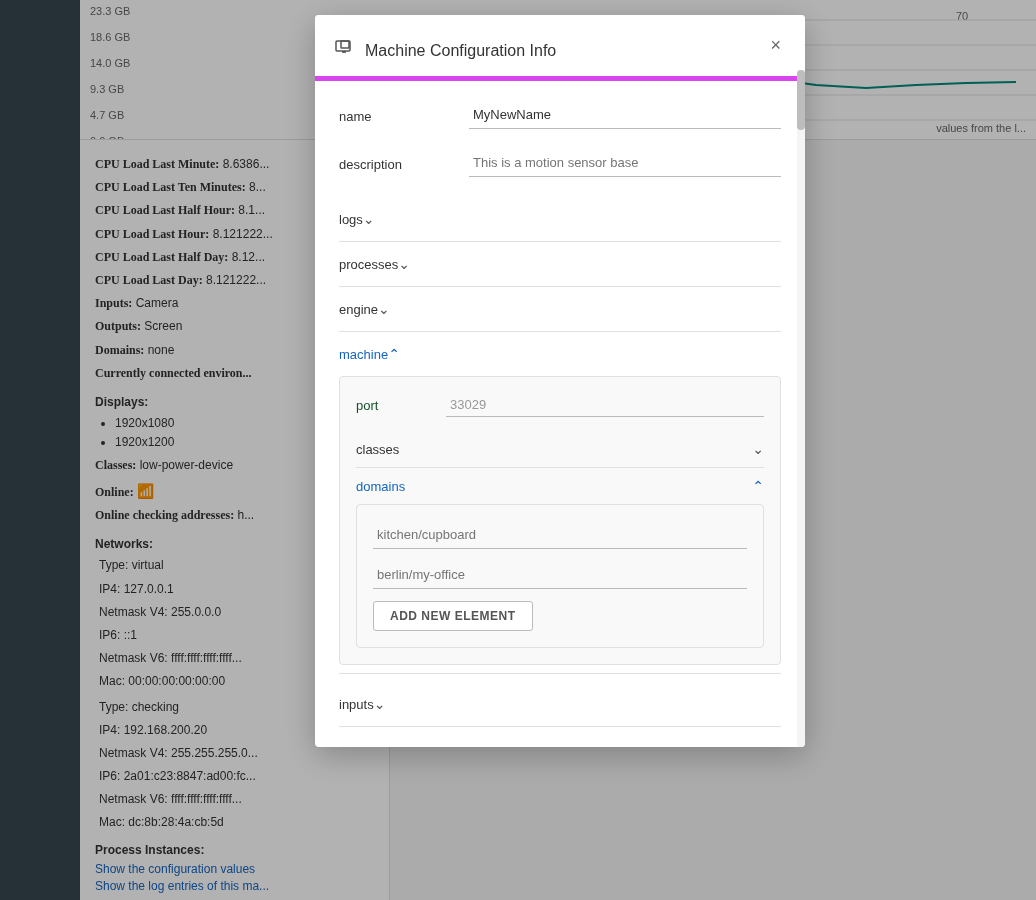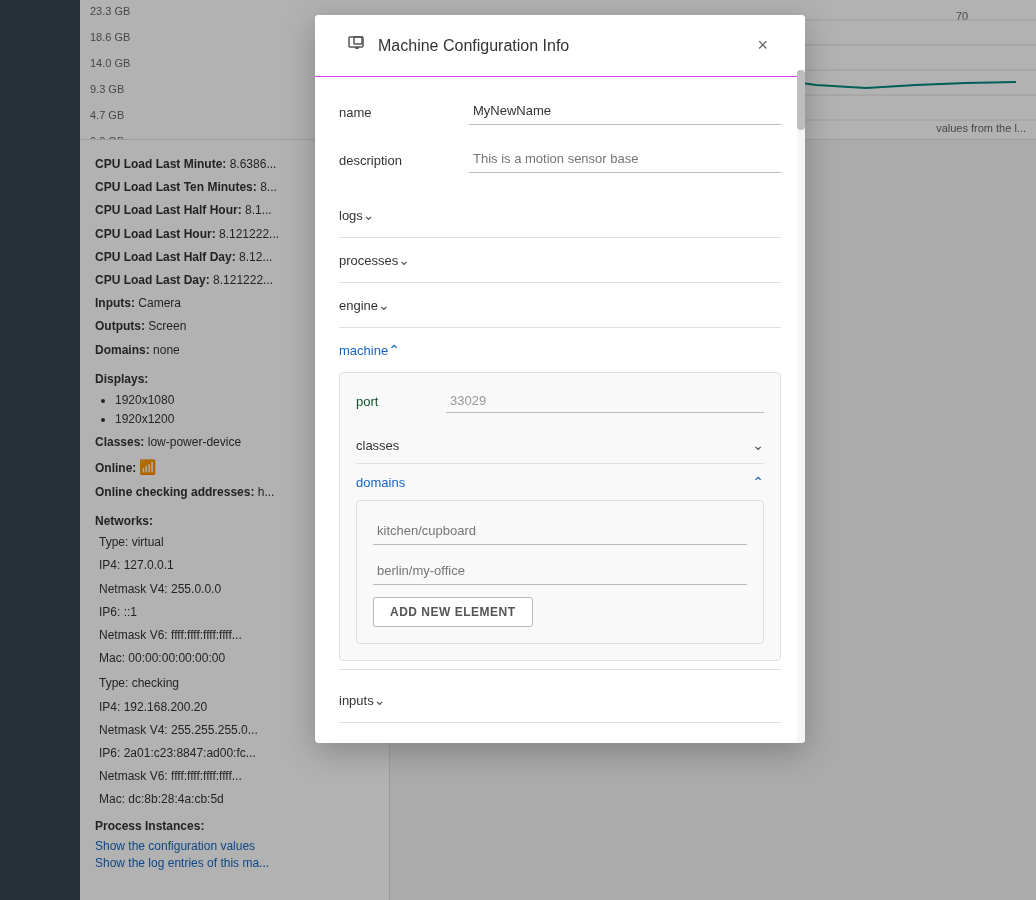--- a/index.html
+++ b/index.html
@@ -74,20 +74,21 @@
 
     .info-line {
       margin-bottom: 4px;
       font-size: 12px;
       color: #333;
       line-height: 1.6;
     }
 
     .info-line strong {
       font-weight: bold;
+      font-family: Liberation Serif, serif;
     }
 
     .info-section-label {
       font-weight: bold;
       margin-top: 10px;
       margin-bottom: 2px;
     }
 
     .info-list {
       margin-left: 20px;
@@ -136,23 +137,23 @@
       border-radius: 4px;
       box-shadow: 0 8px 32px rgba(0,0,0,0.25);
       z-index: 20;
       overflow: hidden;
       display: flex;
       flex-direction: column;
     }
 
     .modal-header {
       display: flex;
-      align-items: center;
-      padding: 16px 33px;
-      border-bottom: 1px solid #d946ef;
+      align-items: flex-end;
+      padding: 16px 20px;
+      border-bottom: 5px solid #d946ef;
       background: #fff;
       flex-shrink: 0;
     }
 
     .modal-header-icon {
       margin-right: 10px;
       color: #555;
       font-size: 16px;
     }
 
@@ -427,20 +428,23 @@
     <span>Camera</span>
   </div>
   <div class="info-line">
     <strong>Outputs:</strong>
     <span>Screen</span>
   </div>
   <div class="info-line">
     <strong>Domains:</strong>
     <span>none</span>
   </div>
+  <div class="info-line">
+    <strong>Currently connected environ...</strong>
+  </div>
   <div class="info-line info-section-label">Displays:</div>
   <ul class="info-list">
     <li>1920x1080</li>
     <li>1920x1200</li>
   </ul>
   <div class="info-line">
     <strong>Classes:</strong>
     <span>low-power-device</span>
   </div>
   <div class="info-line">

